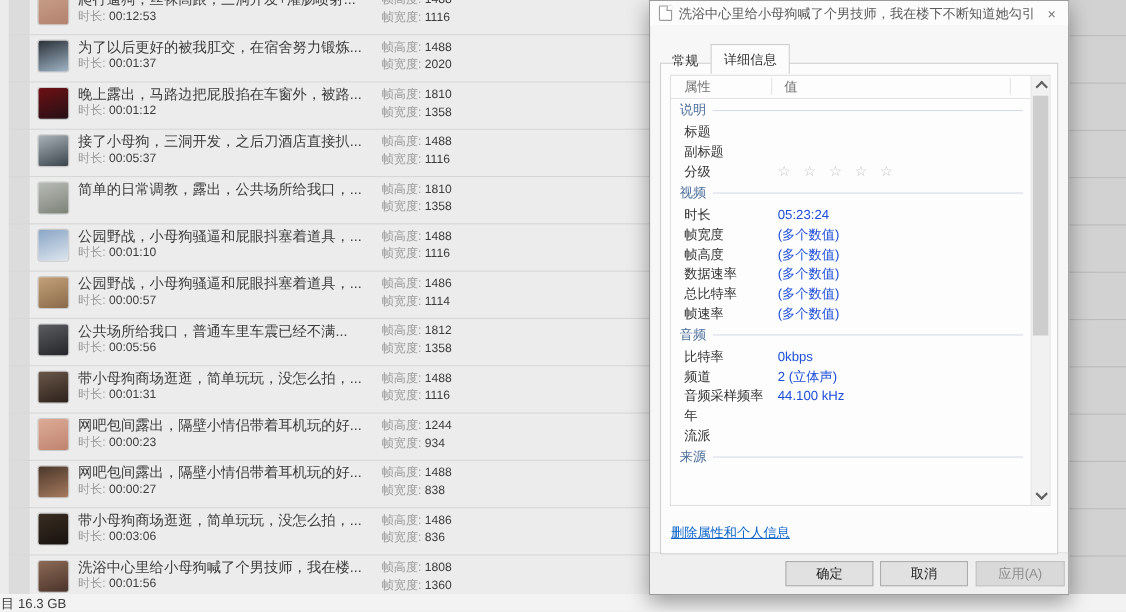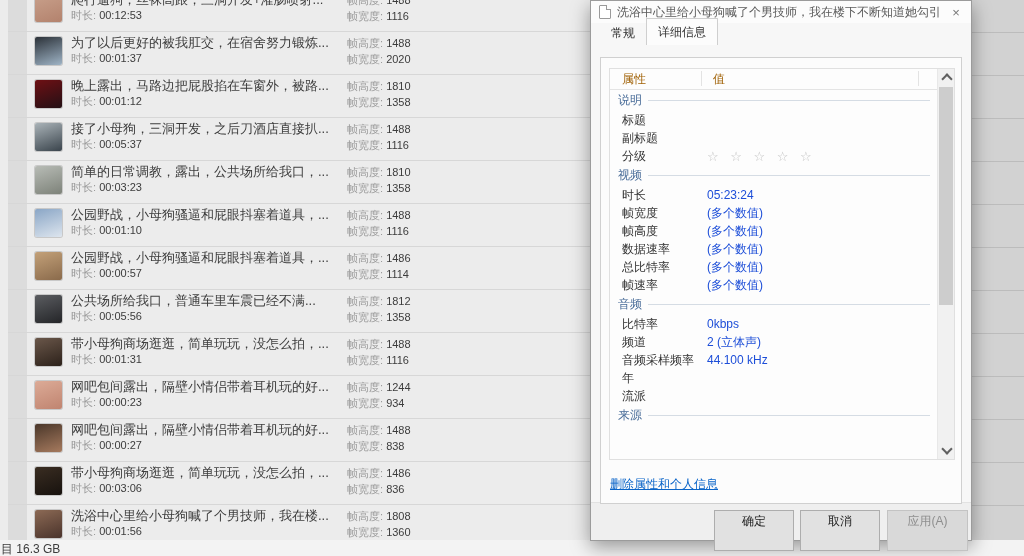--- a/index.html
+++ b/index.html
@@ -30,29 +30,29 @@
 
   
   .dialog{position:absolute;left:590px;top:0;width:382px;height:541px;background:#f7f7f7;
           border:1px solid #9b9b9b;box-sizing:border-box;box-shadow:0 6px 18px rgba(0,0,0,.38);}
   .titlebar{position:absolute;left:0;top:0;width:100%;height:22px;background:#fcfcfc;display:flex;align-items:center;}
   .file-ico{flex:none;width:10px;height:12px;border:1px solid #9a9a9a;border-radius:1px;margin:0 6px 0 8px;position:relative;background:#fff;}
   .file-ico:before{content:"";position:absolute;right:-1px;top:-1px;width:4px;height:4px;background:#fcfcfc;border-left:1px solid #9a9a9a;border-bottom:1px solid #9a9a9a;}
   .dlg-title{flex:1;font-size:12px;color:#5a5a5a;white-space:nowrap;overflow:hidden;}
   .dlg-close{flex:none;width:30px;text-align:center;font-size:13px;color:#777;cursor:default;}
 
-  .tabs{position:absolute;left:9px;top:16px;height:27px;display:flex;align-items:flex-end;z-index:3;}
+  .tabs{position:absolute;left:9px;top:38px;height:27px;display:flex;align-items:flex-end;z-index:3;}
   .tab{height:22px;line-height:22px;padding:0 11px;font-size:12px;color:#333;}
   .tab.selected{height:26px;line-height:26px;background:#fcfcfc;border:1px solid #cfcfcf;border-bottom:none;margin-bottom:-1px;}
 
   .tabpage{position:absolute;left:9px;top:56px;width:362px;height:447px;background:#fcfcfc;border:1px solid #d0d0d0;box-sizing:border-box;z-index:2;}
 
   .grid{position:absolute;left:8px;top:10px;width:346px;height:392px;border:1px solid #e0e0e0;box-sizing:border-box;background:#fdfdfd;overflow:hidden;}
   .grid-inner{margin-right:16px;height:100%;overflow:hidden;}
-  .ghead{position:relative;height:20px;border-bottom:1px solid #e4e4e4;display:flex;align-items:center;font-size:12px;color:#a16207;}
+  .ghead{position:relative;height:20px;border-bottom:1px solid #e4e4e4;display:flex;align-items:center;font-size:12px;color:#737373;}
   .gh-prop{width:85px;padding-left:12px;flex:none;}
   .gh-val{padding-left:6px;}
   .gh-div{position:absolute;top:2px;height:15px;width:1px;background:#e3e3e3;}
 
   .grow{display:flex;align-items:center;height:18px;font-size:12px;}
   .t-section{height:21px;color:#4a6d99;}
   .t-section .glabel{flex:none;padding-left:8px;}
   .t-section .gline{flex:1;border-top:1px solid #d5dce4;margin:0 8px 0 6px;height:0;}
   .t-prop .glabel,.t-stars .glabel{flex:none;min-width:85px;padding-left:12px;color:#333;white-space:nowrap;}
   .t-prop .gvalue{color:#1d4ed8;white-space:nowrap;}
@@ -61,21 +61,21 @@
   .vscroll{position:absolute;right:0;top:0;bottom:0;width:16px;background:#f1f1f1;border-left:1px solid #e8e8e8;}
   .sarrow{position:absolute;left:0;width:16px;height:17px;}
   .sarrow i{position:absolute;left:5px;width:6px;height:6px;border-left:2px solid #606060;border-top:2px solid #606060;}
   .sarrow.up{top:0;} .sarrow.up i{top:6px;transform:rotate(45deg);}
   .sarrow.down{bottom:0;} .sarrow.down i{top:3px;transform:rotate(225deg);}
   .sthumb{position:absolute;left:1px;top:18px;width:14px;height:218px;background:#cdcdcd;}
 
   .remove-link{position:absolute;left:9px;top:418px;font-size:12px;color:#0a64c8;text-decoration:underline;cursor:pointer;white-space:nowrap;}
 
   .footer{position:absolute;left:0;bottom:0;width:100%;height:38px;background:#efefef;border-top:1px solid #e2e2e2;box-sizing:border-box;}
-  .btn{position:absolute;top:7px;width:80px;height:41px;box-sizing:border-box;background:#e1e1e1;border:1px solid #adadad;
+  .btn{position:absolute;top:7px;width:80px;height:23px;box-sizing:border-box;background:#e1e1e1;border:1px solid #adadad;
        font-size:12px;color:#222;text-align:center;line-height:21px;}
   .btn.ok{left:123px;} .btn.cancel{left:209px;}
   .btn.apply{left:296px;width:81px;background:#d9d9d9;border-color:#c3c3c3;color:#8e8e8e;}
 </style>
 </head>
 <body>
 
 <div id="stage">
 
   <div class="left-strip"></div>
@@ -127,21 +127,20 @@
         <div class="lside">
           <div><span class="mlabel">帧高度:</span> <span class="mval">1488</span></div>
           <div><span class="mlabel">帧宽度:</span> <span class="mval">1116</span></div>
         </div>
       </div>
 
       <div class="lrow">
         <div class="thumb" style="background: linear-gradient(160deg, rgb(184, 188, 182), rgb(125, 130, 121));"></div>
         <div class="lmain">
           <div class="ltitle">简单的日常调教，露出，公共场所给我口，...</div>
-          <div class="lmeta"><span class="mlabel">时长:</span> <b>00:03:23</b></div>
         </div>
         <div class="lside">
           <div><span class="mlabel">帧高度:</span> <span class="mval">1810</span></div>
           <div><span class="mlabel">帧宽度:</span> <span class="mval">1358</span></div>
         </div>
       </div>
 
       <div class="lrow">
         <div class="thumb" style="background: linear-gradient(160deg, rgb(138, 166, 198), rgb(221, 229, 238));"></div>
         <div class="lmain">

